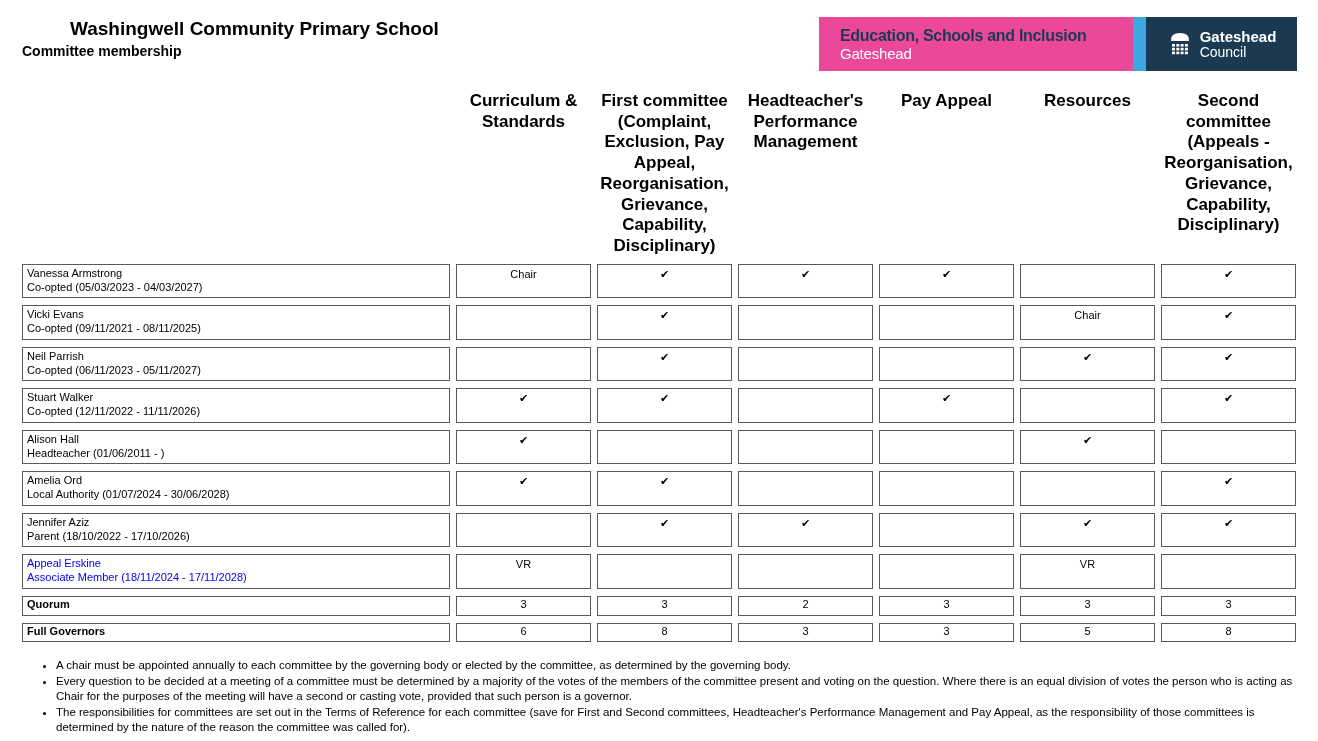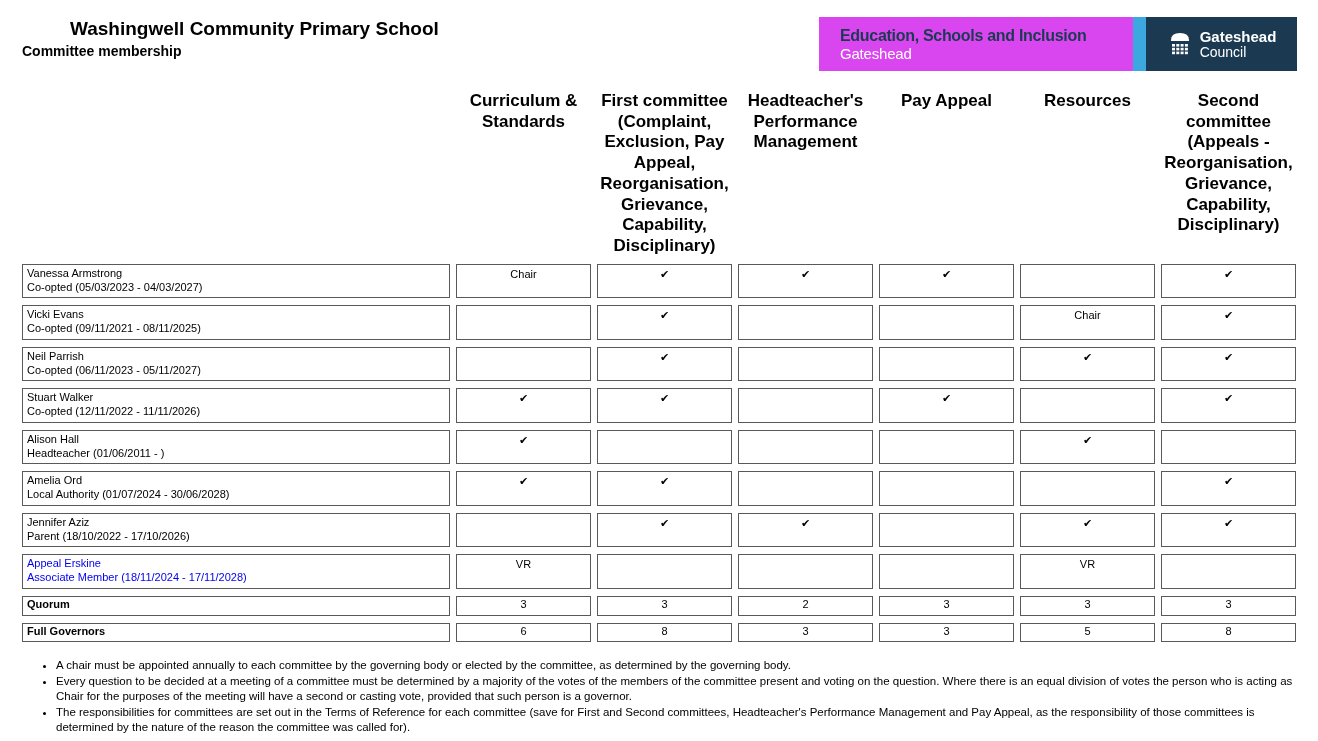--- a/index.html
+++ b/index.html
@@ -82,21 +82,21 @@
 <body>
 
 <div class="page">
 
   <div class="titles">
     <div class="page-title">Washingwell Community Primary School</div>
     <div class="page-subtitle">Committee membership</div>
   </div>
 
   <div class="banners">
-    <div class="banner-dept" id="banner-dept" style="background: #d946ef;">
+    <div class="banner-dept" id="banner-dept" style="background: #ec4899;">
       <div class="dept-title" id="dept-title" style="color: rgb(27, 58, 82);">Education, Schools and Inclusion</div>
       <div class="dept-region" style="color:#ffffff;">Gateshead</div>
     </div>
     <div class="banner-sep" id="banner-sep" style="background: rgb(59, 169, 224);"></div>
     <div class="banner-council" id="banner-council" style="background: rgb(27, 58, 82);">
       <span class="council-icon">
         <svg width="26" height="28" viewBox="0 0 26 28">
           <path d="M4 10 Q4 3 13 3 Q22 3 22 10 L22 11 L4 11 Z" fill="#ffffff"></path>
           <g fill="#ffffff">
             <rect x="5" y="14" width="3" height="2.6"></rect>

